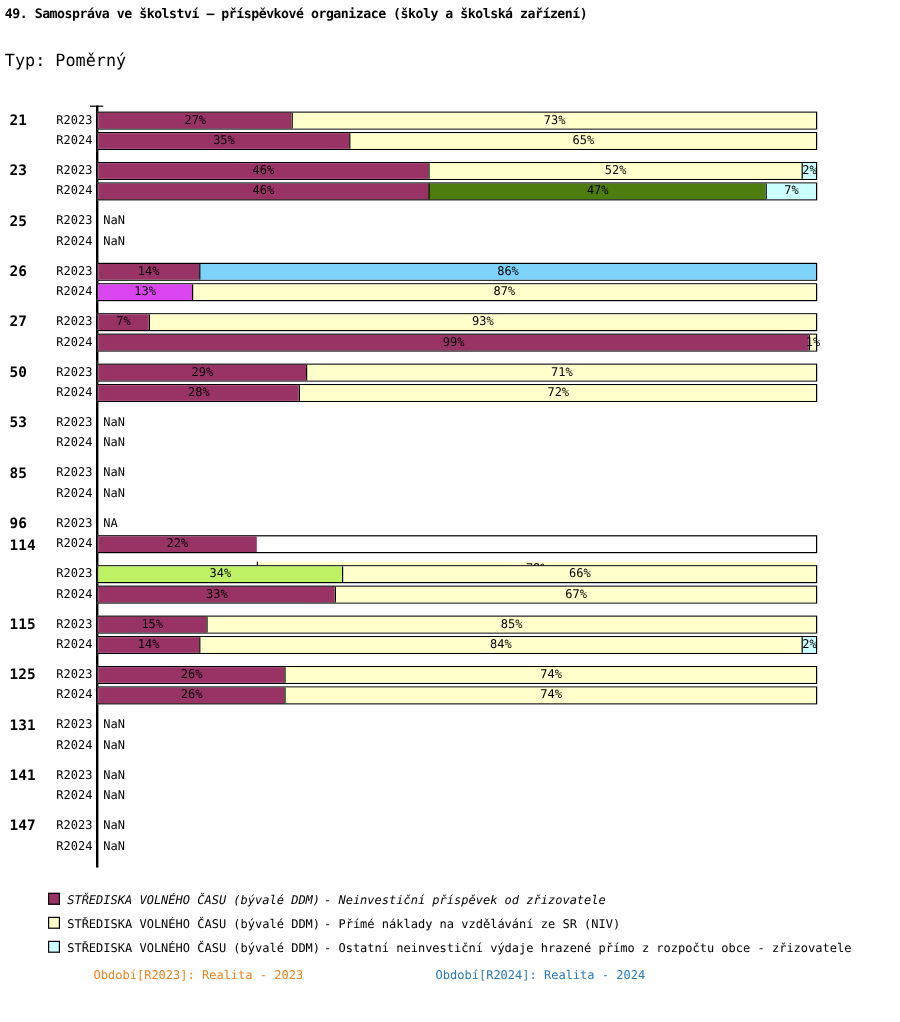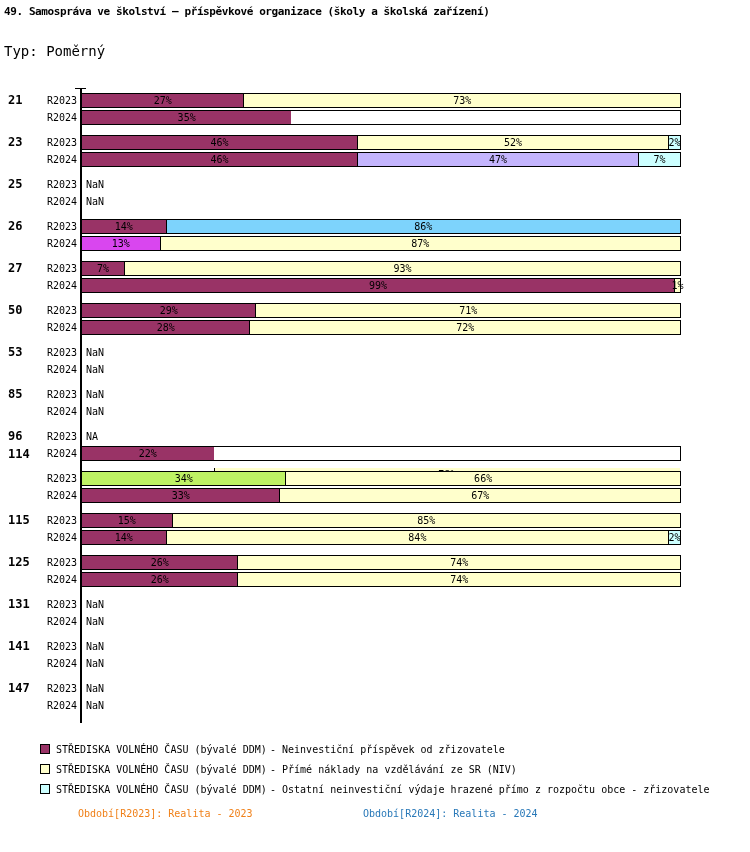--- a/index.html
+++ b/index.html
@@ -45,40 +45,43 @@
         </div>
         <div class="seg" style="width: 73%; background: rgb(255, 255, 204);">
           <span class="seg-lbl">73%</span>
         </div>
       </div>
       <div class="year-lbl" style="top: 111px;">R2024</div>
       <div class="bar" style="top: 110px;">
         <div class="seg" style="width: 35%; background: rgb(153, 51, 102);">
           <span class="seg-lbl">35%</span>
         </div>
+        <div class="seg" style="width: 65%; background: rgb(255, 255, 204);">
+          <span class="seg-lbl">65%</span>
+        </div>
       </div>
       <div class="grp-num" style="top: 136px;">23</div>
       <div class="year-lbl" style="top: 136px;">R2023</div>
       <div class="bar" style="top: 135px;">
         <div class="seg" style="width: 46%; background: rgb(153, 51, 102);">
           <span class="seg-lbl">46%</span>
         </div>
         <div class="seg" style="width: 52%; background: rgb(255, 255, 204);">
           <span class="seg-lbl">52%</span>
         </div>
         <div class="seg" style="width: 2%; background: rgb(204, 255, 255);">
           <span class="seg-lbl">2%</span>
         </div>
       </div>
       <div class="year-lbl" style="top: 153px;">R2024</div>
       <div class="bar" style="top: 152px;">
         <div class="seg" style="width: 46%; background: rgb(153, 51, 102);">
           <span class="seg-lbl">46%</span>
         </div>
-        <div class="seg" style="width: 47%; background: #c4b5fd;">
+        <div class="seg" style="width: 47%; background: #4d7c0f;">
           <span class="seg-lbl">47%</span>
         </div>
         <div class="seg" style="width: 7%; background: rgb(204, 255, 255);">
           <span class="seg-lbl">7%</span>
         </div>
       </div>
       <div class="grp-num" style="top: 178px;">25</div>
       <div class="year-lbl" style="top: 178px;">R2023</div>
       <div class="nan-lbl" style="top: 178px;">NaN</div>
       <div class="year-lbl" style="top: 195px;">R2024</div>
@@ -232,21 +235,21 @@
       <div class="nan-lbl" style="top: 640px;">NaN</div>
       <div class="year-lbl" style="top: 657px;">R2024</div>
       <div class="nan-lbl" style="top: 657px;">NaN</div>
       <div class="grp-num" style="top: 682px;">147</div>
       <div class="year-lbl" style="top: 682px;">R2023</div>
       <div class="nan-lbl" style="top: 682px;">NaN</div>
       <div class="year-lbl" style="top: 699px;">R2024</div>
       <div class="nan-lbl" style="top: 699px;">NaN</div>
     </div>
 
-  <div class="legend-item" style="top:744px;">
+  <div class="legend-item" style="top:744px;font-style:italic;">
     <span class="swatch" style="background: rgb(153, 51, 102);"></span><span class="legend-name">STŘEDISKA VOLNÉHO ČASU (bývalé DDM)</span><span>- Neinvestiční příspěvek od zřizovatele</span>
   </div>
   <div class="legend-item" style="top:764px;">
     <span class="swatch" style="background: rgb(255, 255, 204);"></span><span class="legend-name">STŘEDISKA VOLNÉHO ČASU (bývalé DDM)</span><span>- Přímé náklady na vzdělávání ze SR (NIV)</span>
   </div>
   <div class="legend-item" style="top:784px;">
     <span class="swatch" style="background: rgb(204, 255, 255);"></span><span class="legend-name">STŘEDISKA VOLNÉHO ČASU (bývalé DDM)</span><span>- Ostatní neinvestiční výdaje hrazené přímo z rozpočtu obce - zřizovatele</span>
   </div>
 
   <div class="footer-lbl" style="left: 78px; color: rgb(240, 128, 25);">Období[R2023]: Realita - 2023</div>

